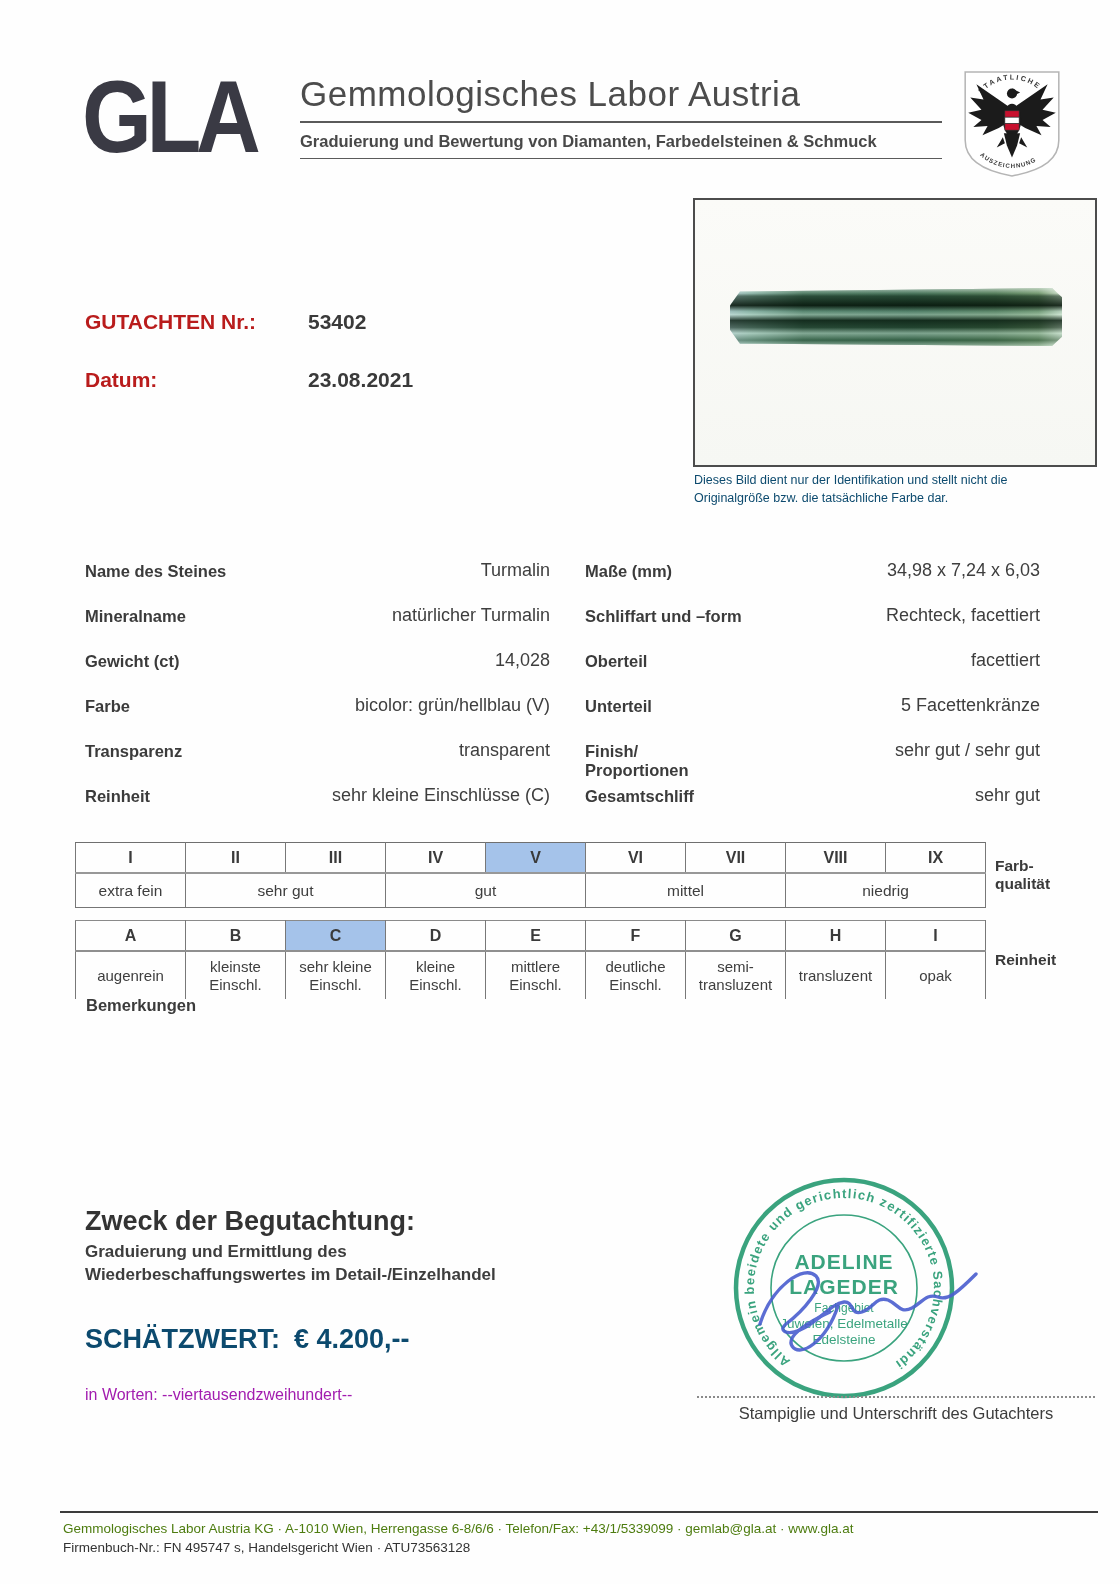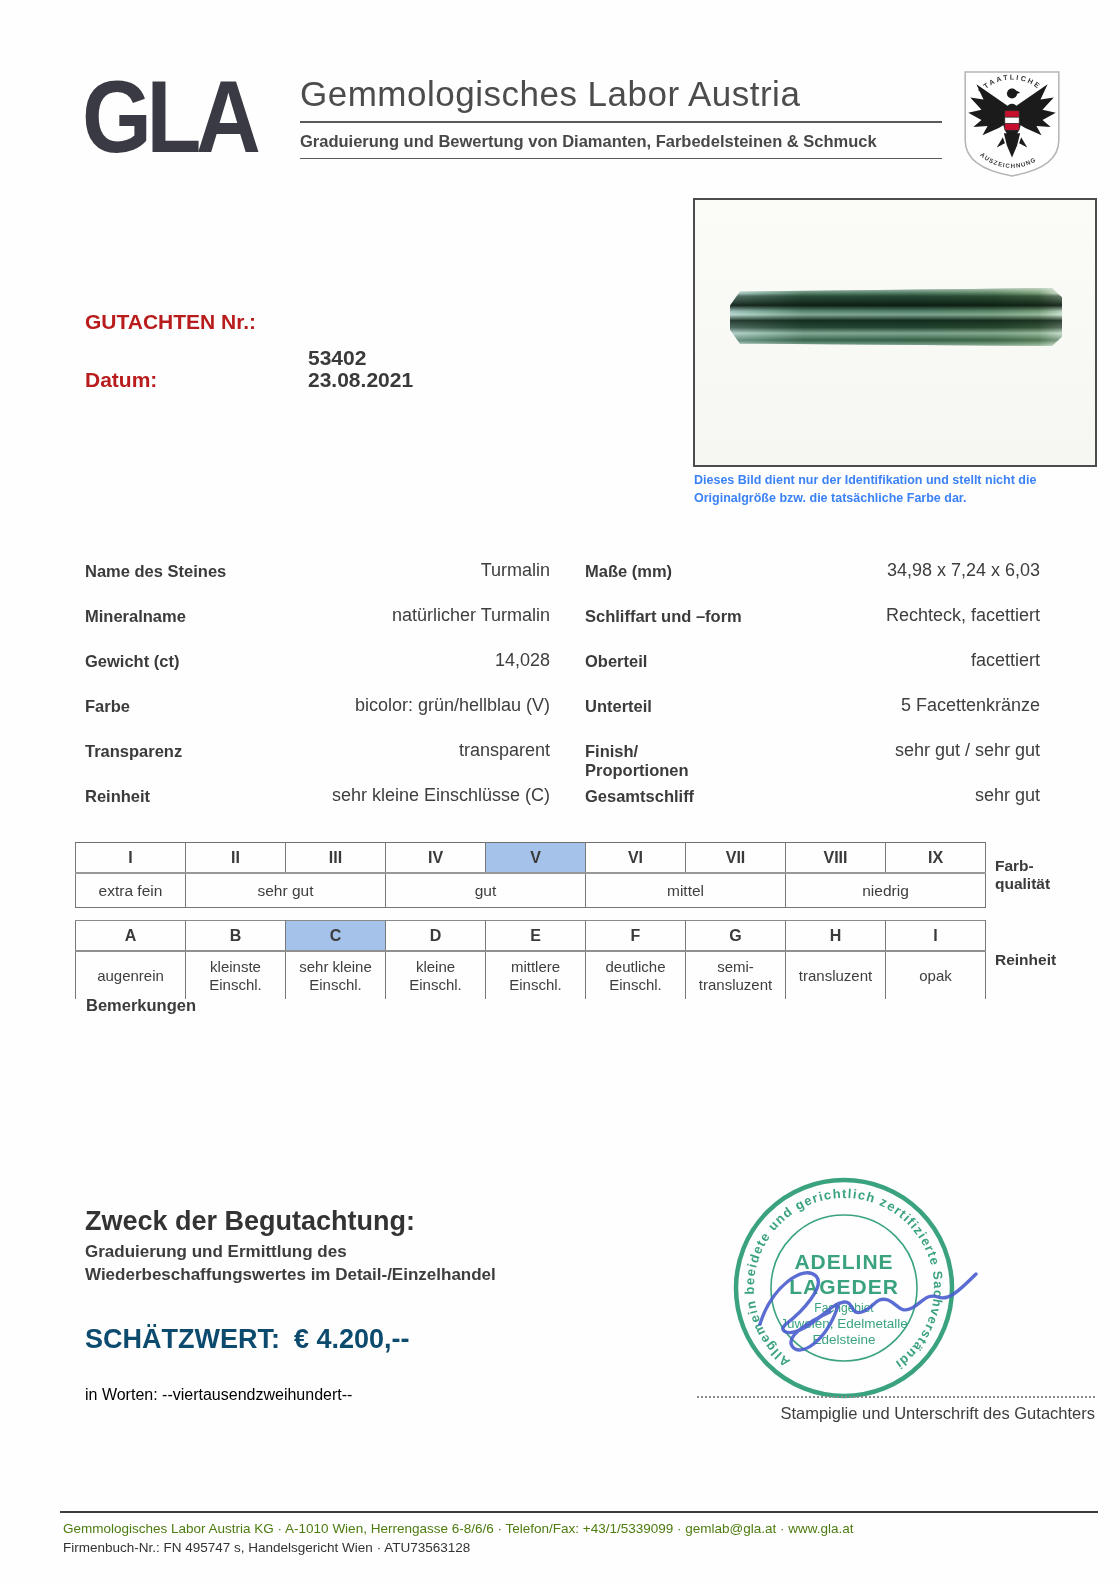--- a/index.html
+++ b/index.html
@@ -20,21 +20,21 @@
   .meta-value{position:absolute;left:308px;font-size:21px;font-weight:700;color:#3a3a3a;}
 
   
   .photo-frame{position:absolute;left:693px;top:198px;width:400px;height:265px;border:2px solid #4c4c4c;background:linear-gradient(180deg,#fbfbf8 0%,#f6f7f3 100%);}
   .gem{position:absolute;left:35px;top:88px;width:332px;height:58px;
     clip-path:polygon(0% 30%,3% 6%,97% 0%,100% 16%,100% 84%,97% 100%,3% 96%,0% 72%);
     background:
       linear-gradient(180deg,rgba(235,245,240,.65) 0%,rgba(235,245,240,.1) 9%,rgba(20,45,30,.55) 14%,rgba(5,20,10,.88) 30%,rgba(120,165,150,.35) 40%,rgba(200,230,215,.45) 46%,rgba(10,30,18,.82) 56%,rgba(15,40,25,.6) 68%,rgba(190,220,205,.5) 78%,rgba(40,80,55,.45) 90%,rgba(220,240,230,.5) 100%),
       linear-gradient(90deg,#aec9cc 0%,#8fb8ab 6%,#47755c 22%,#3c6b50 55%,#4a7550 80%,#6d9468 93%,#d2e2cd 100%);
     box-shadow:0 5px 12px rgba(70,90,80,.3);}
-  .photo-caption{position:absolute;left:694px;top:472px;width:348px;font-size:12.5px;line-height:1.4;color:#3b82f6;font-weight:bold;}
+  .photo-caption{position:absolute;left:694px;top:472px;width:348px;font-size:12.5px;line-height:1.4;color:#0c4a6e;}
 
   
   .section-title{position:absolute;left:85px;top:474px;font-size:25px;font-weight:800;letter-spacing:.5px;color:#333;}
 
   
   .props{position:absolute;top:560px;}
   .props.left{left:85px;width:465px;}
   .props.right{left:585px;width:455px;}
   .prop-row{height:45px;display:flex;justify-content:space-between;align-items:flex-start;}
   .prop-label{font-size:16.5px;font-weight:700;color:#3b3b3b;line-height:1.15;padding-top:2px;}
@@ -56,27 +56,27 @@
 
   .remarks{position:absolute;left:86px;top:996px;font-size:16.5px;font-weight:700;color:#3b3b3b;}
 
   
   .purpose{position:absolute;left:85px;top:1206px;width:470px;}
   .purpose-title{font-size:27px;font-weight:800;color:#333;}
   .purpose-line{font-size:17px;font-weight:700;color:#3d3d3d;line-height:1.35;}
   .purpose-line.first{margin-top:4px;}
   .valuation{position:absolute;left:85px;top:1324px;font-size:27px;font-weight:800;color:#0c4a6e;}
   .valuation .amount{margin-left:14px;}
-  .in-words{position:absolute;left:85px;top:1386px;font-size:16px;color:#000000;}
+  .in-words{position:absolute;left:85px;top:1386px;font-size:16px;color:#a21caf;}
 
   
   .stamp{position:absolute;left:726px;top:1170px;width:236px;height:236px;opacity:.92;}
   .signature{position:absolute;left:742px;top:1246px;width:250px;height:120px;}
   .sig-line{position:absolute;left:697px;top:1396px;width:398px;border-top:2px dotted #8a8a8a;}
-  .sig-caption{position:absolute;left:697px;top:1404px;width:398px;text-align:right;font-size:16.5px;color:#3d3d3d;}
+  .sig-caption{position:absolute;left:697px;top:1404px;width:398px;text-align:center;font-size:16.5px;color:#3d3d3d;}
 
   
   .footer-rule{position:absolute;left:60px;top:1511px;width:1038px;border-top:2.5px solid #3c3c3c;}
   .footer-line1{position:absolute;left:63px;top:1521px;font-size:13.5px;color:#4d7c0f;white-space:nowrap;}
   .footer-line2{position:absolute;left:63px;top:1540px;font-size:13.5px;color:#333;white-space:nowrap;}
 </style>
 </head>
 <body>
 
 <div class="page">
@@ -111,21 +111,21 @@
       </g>
       <g>
         <rect x="48" y="44" width="14" height="6.3" fill="#c8102e" stroke="#333" stroke-width=".6"></rect>
         <rect x="48" y="50.3" width="14" height="6.3" fill="#ffffff" stroke="#333" stroke-width=".6"></rect>
         <rect x="48" y="56.6" width="14" height="6.4" fill="#c8102e" stroke="#333" stroke-width=".6"></rect>
       </g>
     </svg>
   </div>
 
   <div class="meta-label" style="top:310px;">GUTACHTEN Nr.:</div>
-  <div class="meta-value" style="top:310px;margin-top:36px;">53402</div>
+  <div class="meta-value" style="top:310px;">53402</div>
   <div class="meta-label" style="top:368px;">Datum:</div>
   <div class="meta-value" style="top:368px;">23.08.2021</div>
 
   <div class="photo-frame">
     <div class="gem"></div>
   </div>
   <div class="photo-caption">Dieses Bild dient nur der Identifikation und stellt nicht die Originalgröße bzw. die tatsächliche Farbe dar.</div>
 
 
   <div class="props left">

